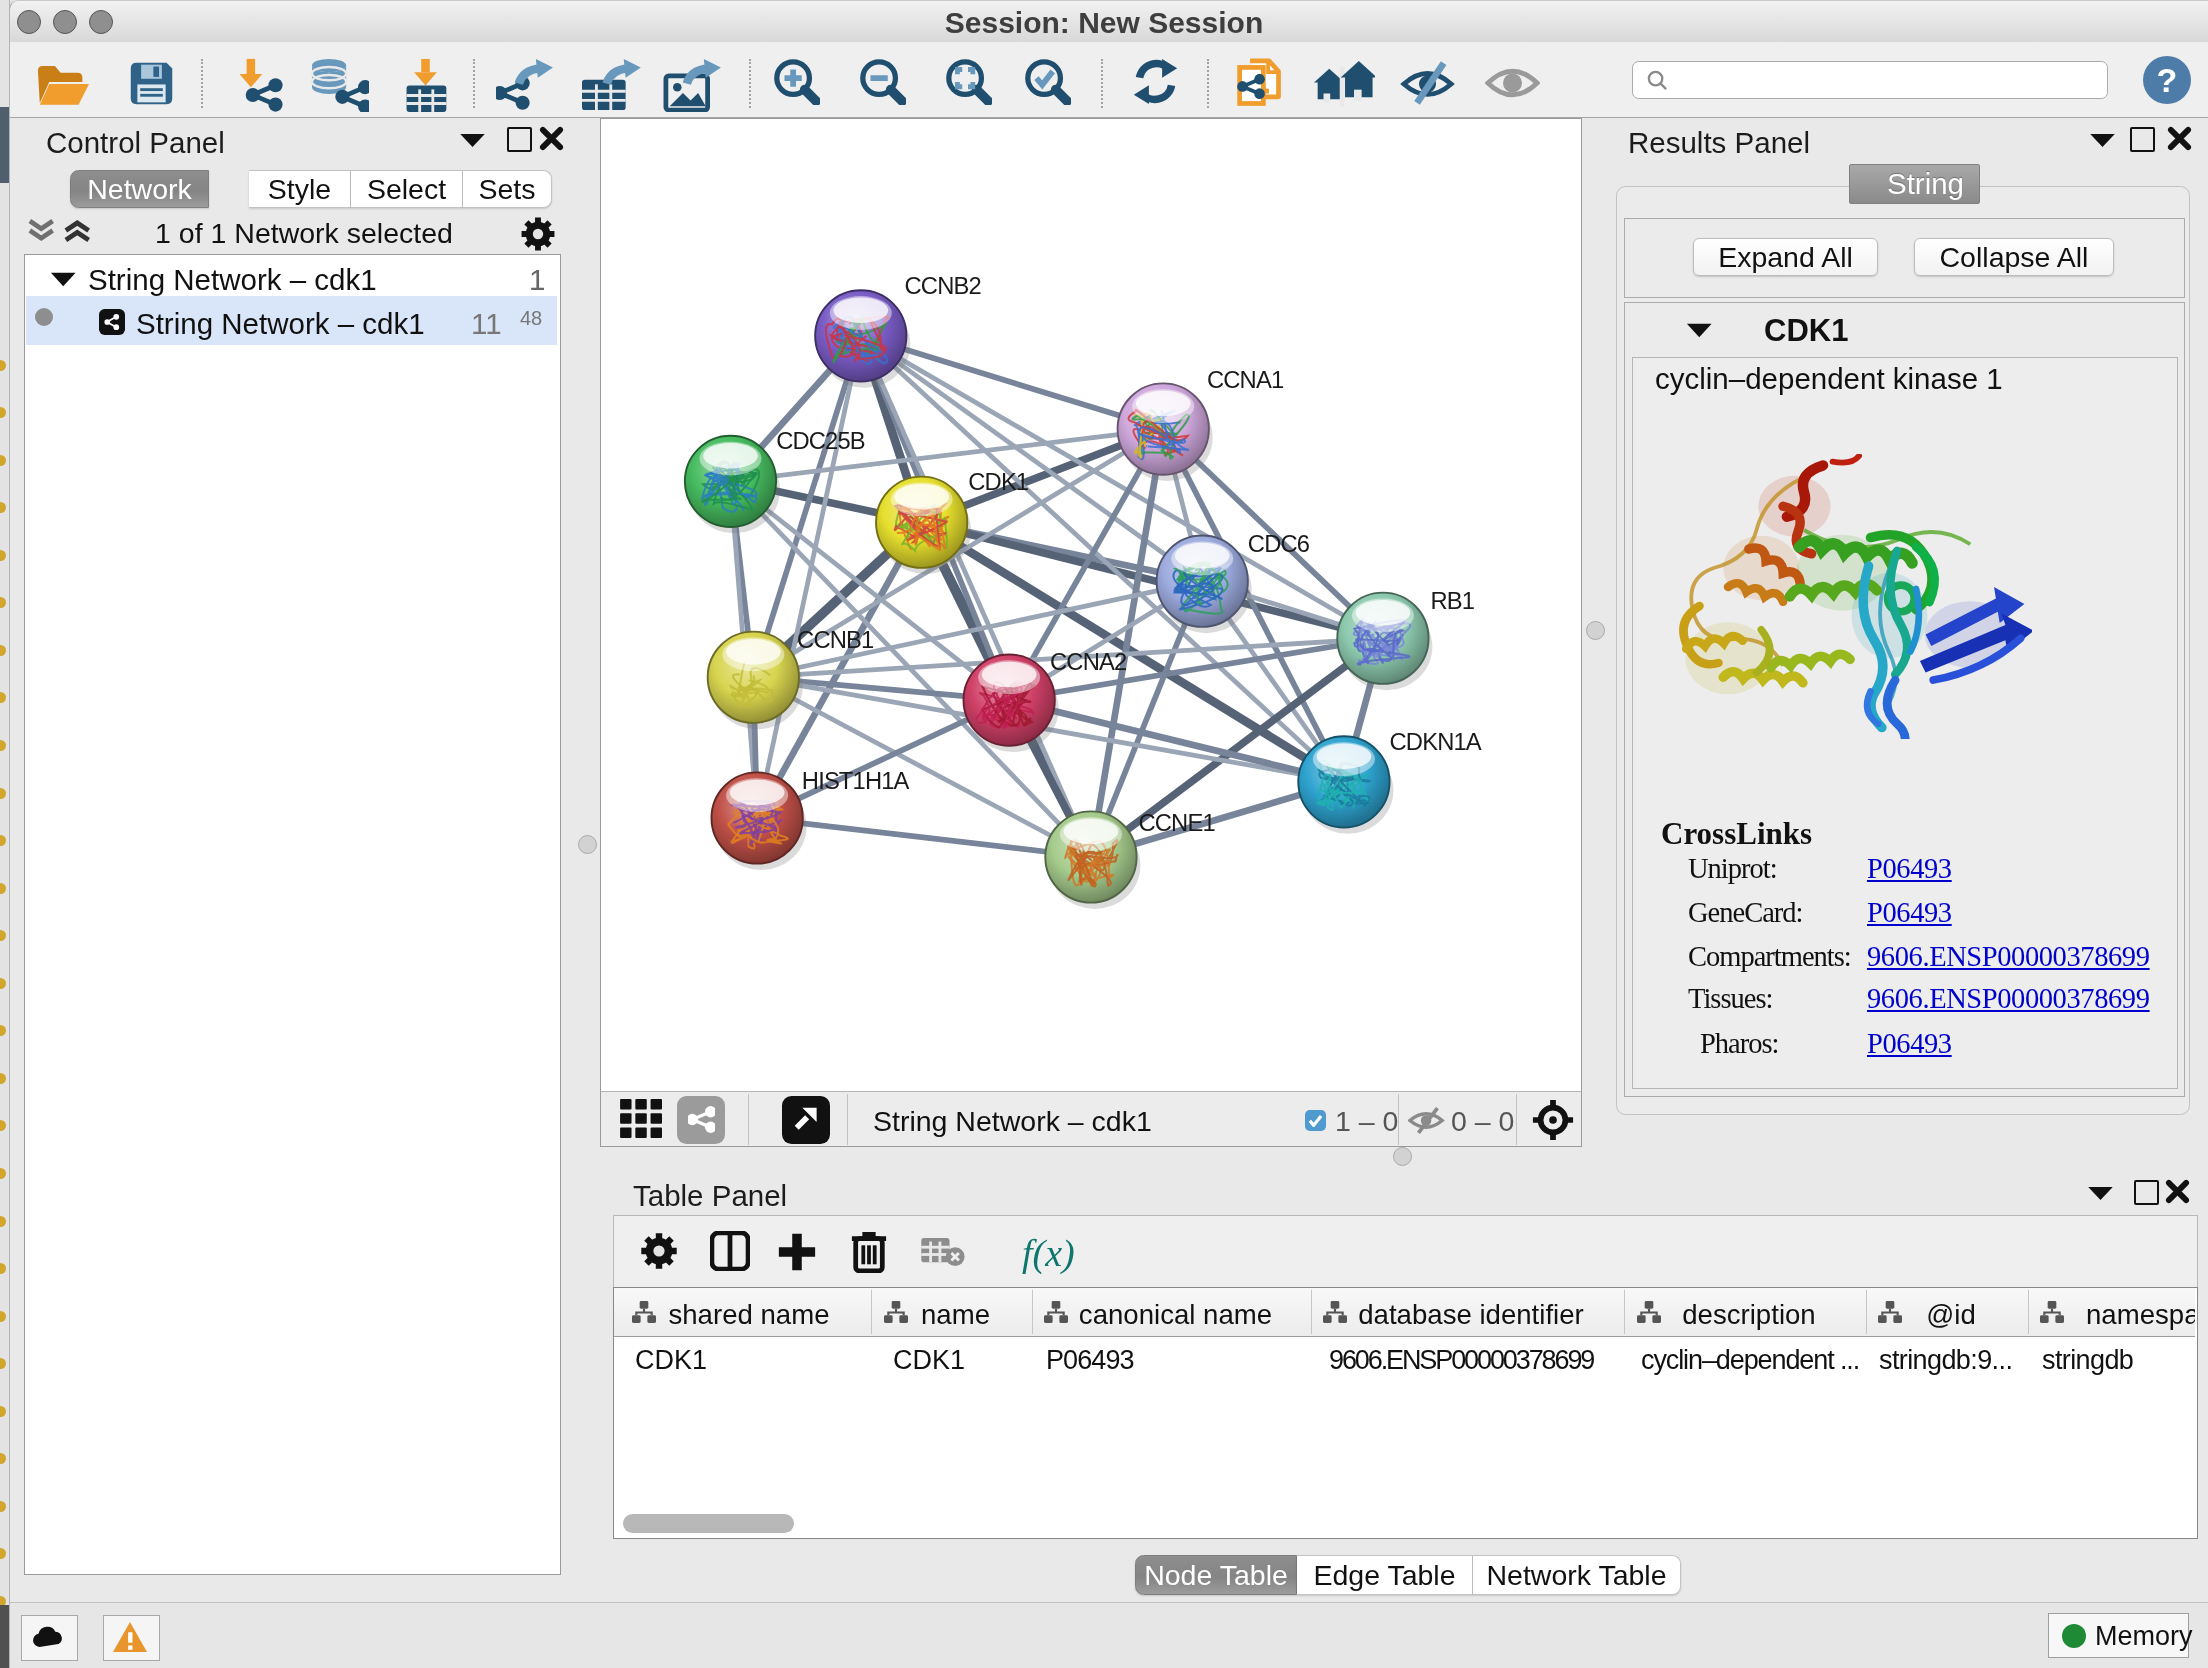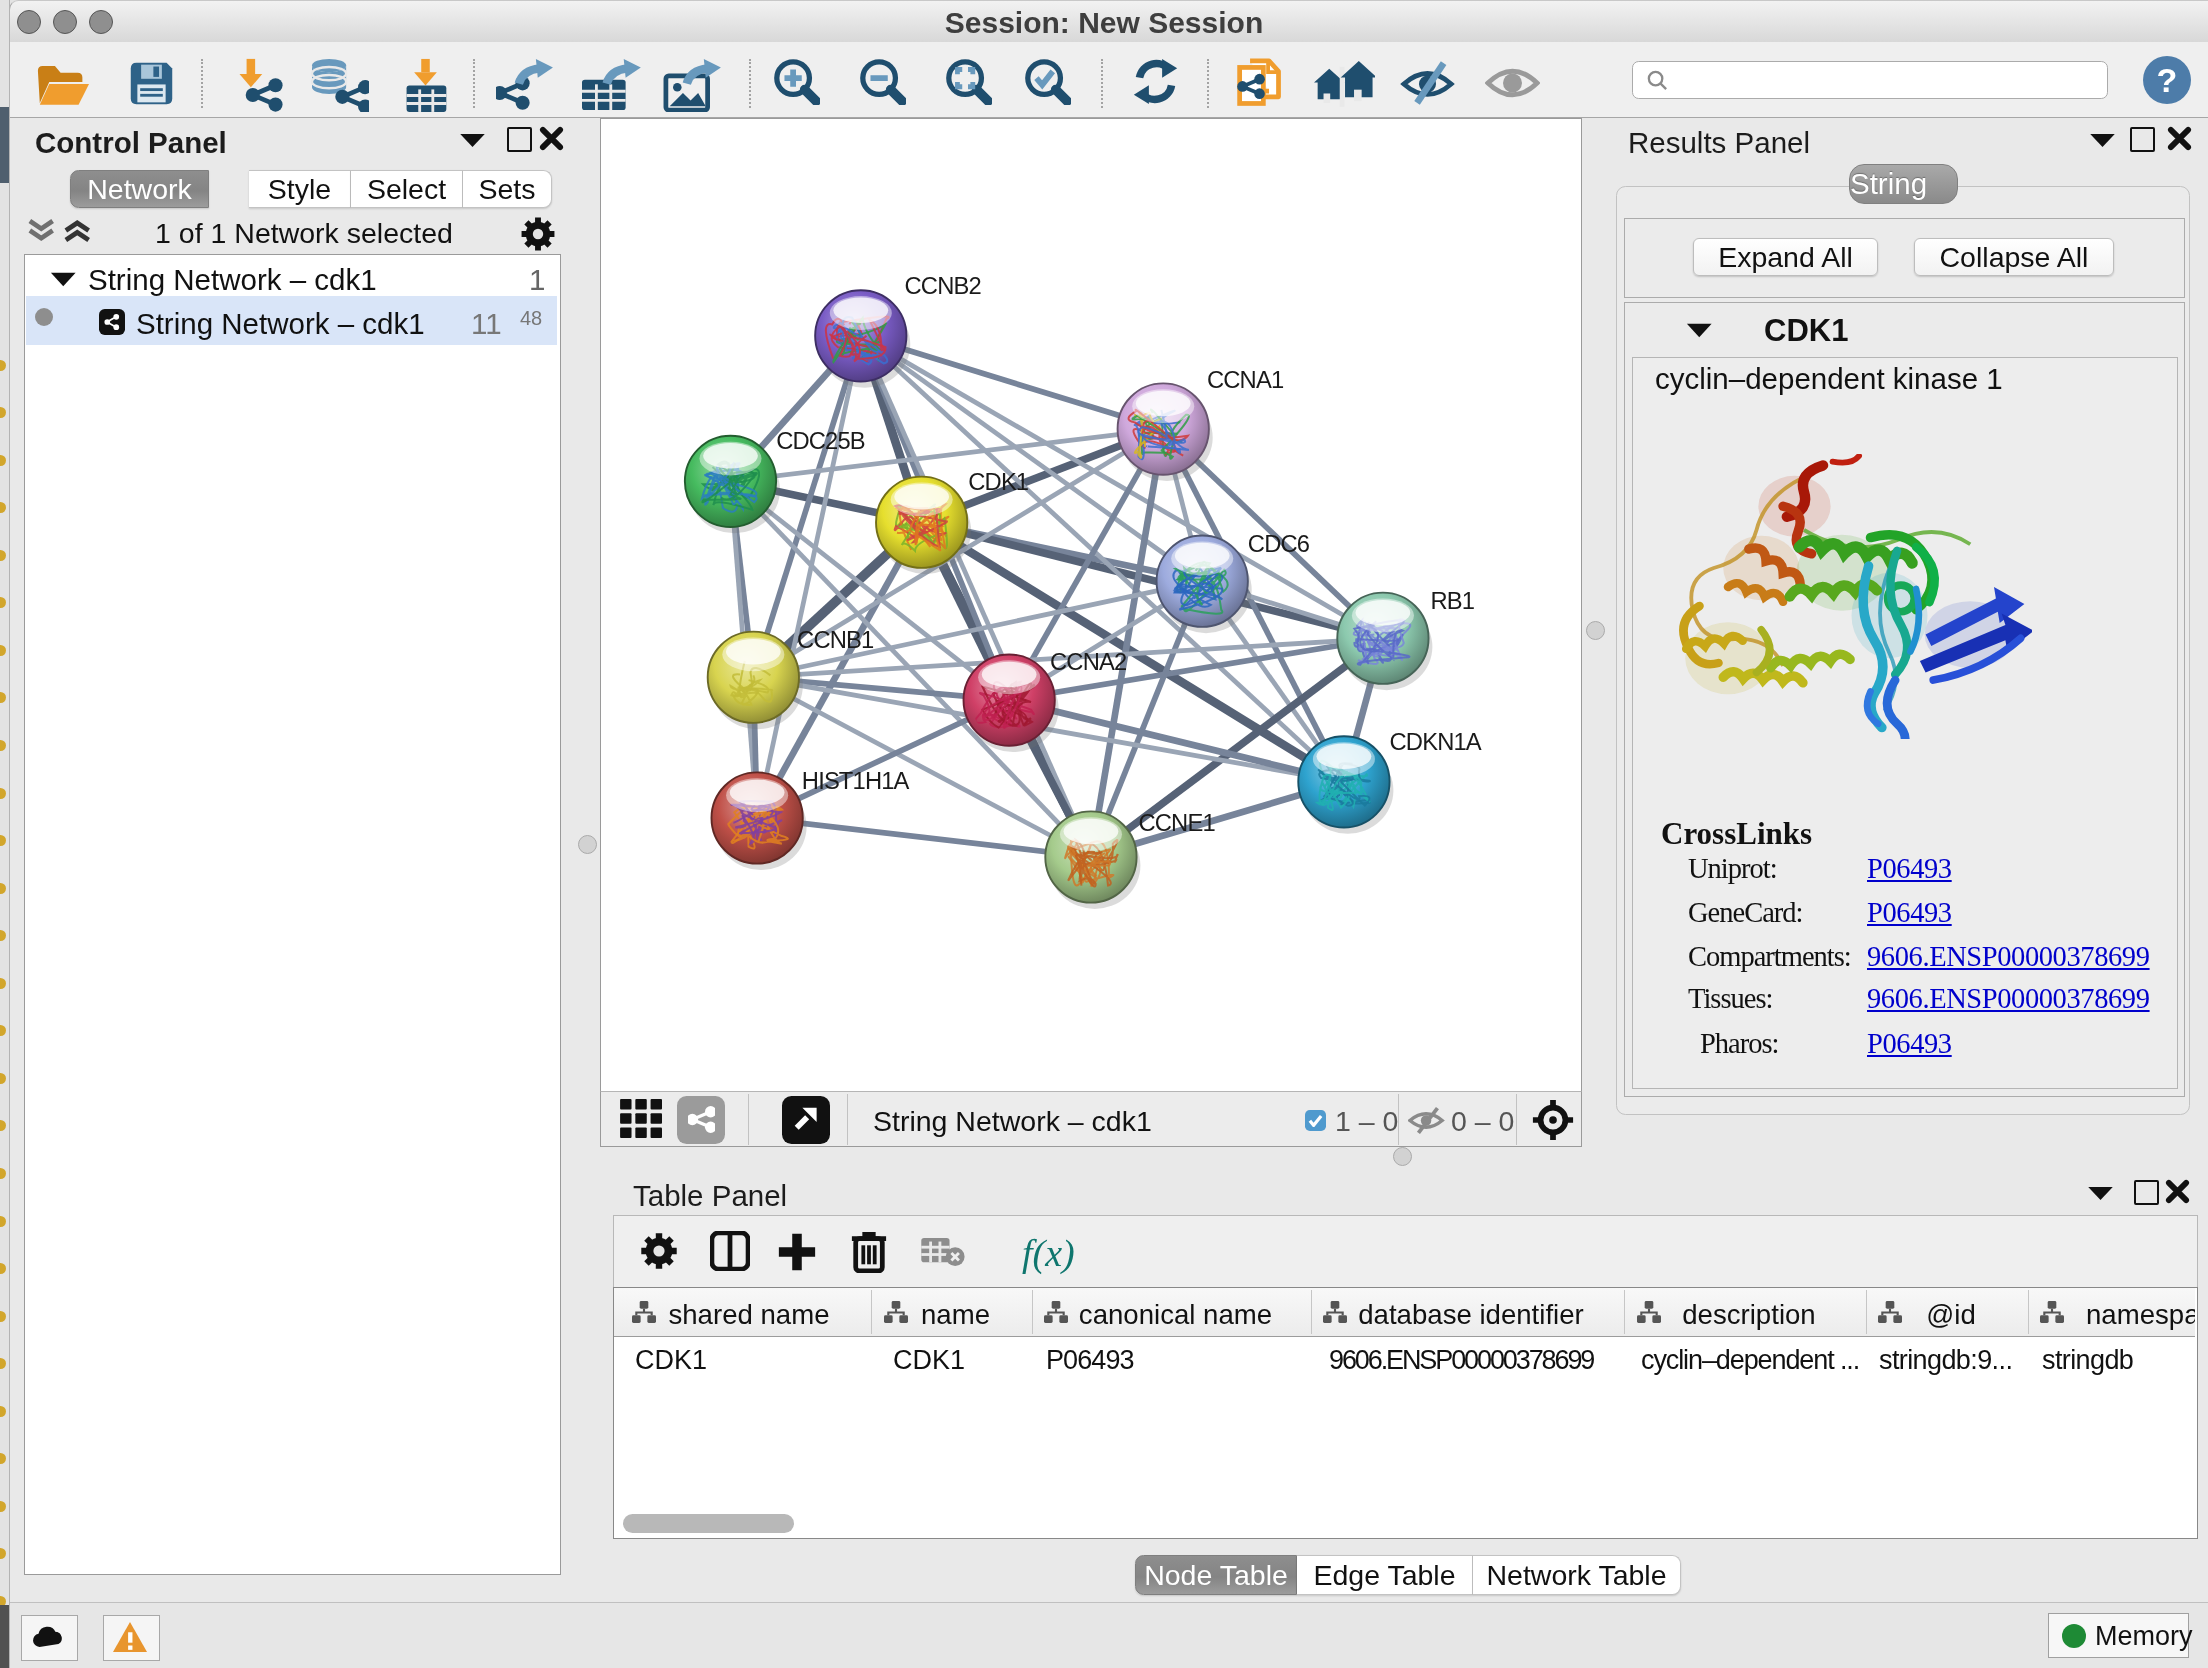--- a/index.html
+++ b/index.html
@@ -182,21 +182,21 @@
     <div class="abs" style="left:-5.7px;top:1311px;width:11.4px;height:11.4px;border-radius:50%;background:#d2a62c;"></div>
     <div class="abs" style="left:-5.7px;top:1358px;width:11.4px;height:11.4px;border-radius:50%;background:#d2a62c;"></div>
     <div class="abs" style="left:-5.7px;top:1406px;width:11.4px;height:11.4px;border-radius:50%;background:#d2a62c;"></div>
     <div class="abs" style="left:-5.7px;top:1453px;width:11.4px;height:11.4px;border-radius:50%;background:#d2a62c;"></div>
     <div class="abs" style="left:-5.7px;top:1501px;width:11.4px;height:11.4px;border-radius:50%;background:#d2a62c;"></div>
     <div class="abs" style="left:-5.7px;top:1548px;width:11.4px;height:11.4px;border-radius:50%;background:#d2a62c;"></div>
     <div class="abs" style="left:-5.7px;top:1596px;width:11.4px;height:11.4px;border-radius:50%;background:#d2a62c;"></div>
     <div class="abs" style="left:0;top:1605px;width:8.6px;height:63px;background:#515151;"></div>
   </div>
 
-<div class="abs panelTitle" style="left:35px;top:126px;font-weight:bold;">Control Panel</div>
+<div class="abs panelTitle" style="left:46px;top:126px;">Control Panel</div>
 <svg class="abs" style="left:459px;top:132px" width="27" height="17" viewBox="0 0 28 18">
     <path d="M1 2 L27 2 L14 16 Z" fill="#111"></path>
   </svg>
 <div class="abs" style="left:507px;top:127px;width:21px;height:21px;border:2.9px solid #111;border-radius:1.9px;"></div>
 <svg class="abs" style="left:539px;top:126px" width="25" height="25" viewBox="0 0 26 26">
     <path d="M4 4 L22 22 M22 4 L4 22" stroke="#111" stroke-width="6" stroke-linecap="round"></path>
   </svg>
 
 <div class="seg" style="left:70px;top:170px;">
   <div class="tab first sel" style="width:137px;">Network</div>
@@ -580,21 +580,21 @@
 <svg class="abs" style="left:2089px;top:132px" width="27" height="17" viewBox="0 0 28 18">
     <path d="M1 2 L27 2 L14 16 Z" fill="#111"></path>
   </svg>
 <div class="abs" style="left:2130px;top:127px;width:21px;height:21px;border:2.9px solid #111;border-radius:1.9px;"></div>
 <svg class="abs" style="left:2167px;top:126px" width="25" height="25" viewBox="0 0 26 26">
     <path d="M4 4 L22 22 M22 4 L4 22" stroke="#111" stroke-width="6" stroke-linecap="round"></path>
   </svg>
 
 <div class="abs" style="left:1616px;top:186px;width:572px;height:927px;background:#ebebeb;border:1px solid #c2c2c2;border-radius:9.5px;"></div>
 
-<div class="abs" style="left:1849px;top:164px;width:107px;height:38px;background:linear-gradient(#a9a9a9,#8a8a8a);border:1px solid #808080;border-radius:15px;color:#fff;font-size:29.5px;text-align:left;line-height:38px;text-shadow:0 -1px 1px rgba(0,0,0,0.3);">String</div>
+<div class="abs" style="left:1849px;top:164px;width:107px;height:38px;background:linear-gradient(#a9a9a9,#8a8a8a);border:1px solid #808080;border-radius:2px;color:#fff;font-size:29.5px;text-align:center;line-height:38px;text-shadow:0 -1px 1px rgba(0,0,0,0.3);padding-left:22px;">String</div>
 
 <div class="abs" style="left:1624px;top:218px;width:559px;height:78px;border:1px solid #ababab;"></div>
 <div class="abs btn" style="left:1693px;top:238px;width:183px;height:36px;font-size:28.5px;line-height:36px;">Expand All</div>
 <div class="abs btn" style="left:1914px;top:238px;width:198px;height:36px;font-size:28.5px;line-height:36px;">Collapse All</div>
 
 <div class="abs" style="left:1624px;top:302px;width:559px;height:793px;border:1px solid #ababab;"></div>
 <svg class="abs" style="left:1685px;top:321px;" width="28.5" height="19" viewBox="0 0 30 20">
     <path d="M2 3 L28 3 L15 17 Z" fill="#111"></path>
   </svg>
 <div class="abs" style="left:1764px;top:313px;font-size:31px;font-weight:700;color:#111;">CDK1</div>

